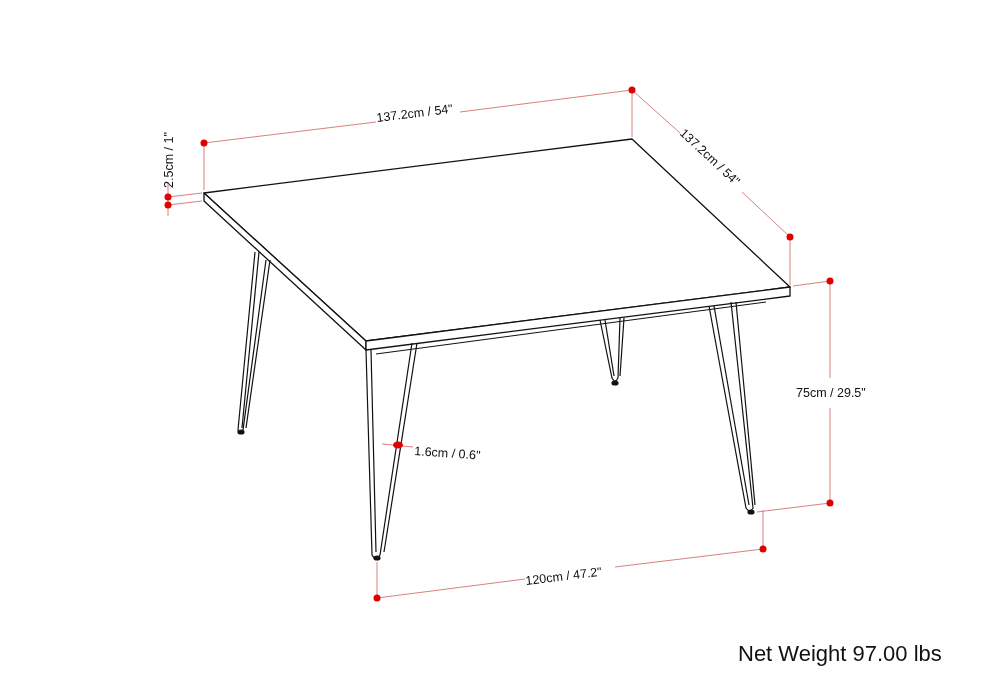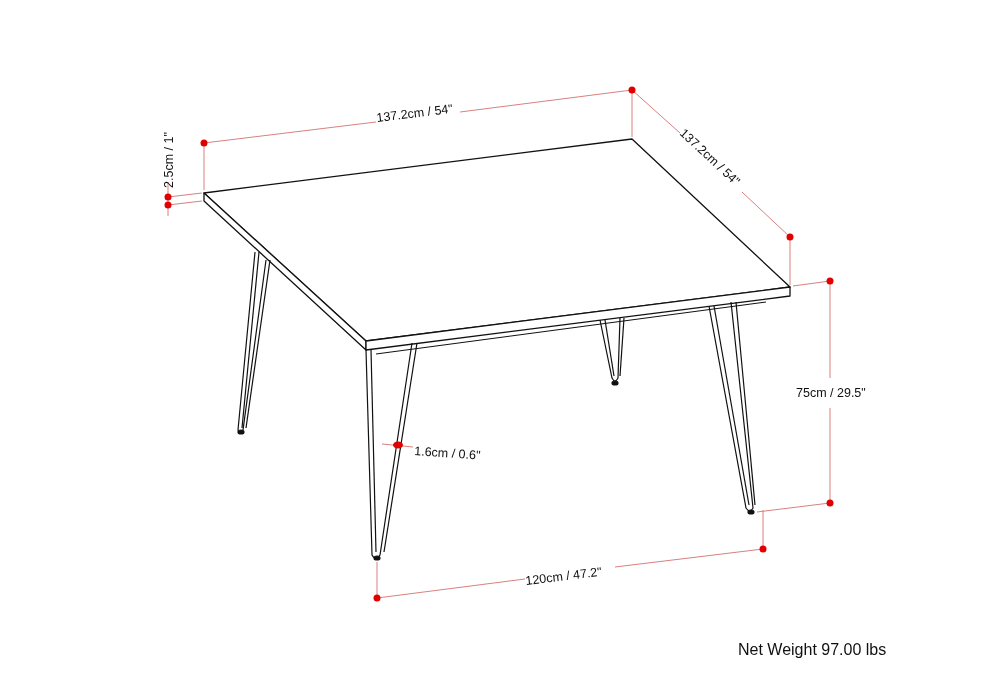--- a/index.html
+++ b/index.html
@@ -1,20 +1,20 @@
 <!DOCTYPE html>
 <html><head>
   <meta charset="utf-8">
   <style>
     html, body { margin: 0; padding: 0; background: #ffffff; }
     body { width: 991px; height: 700px; position: relative; overflow: hidden;
            font-family: "Liberation Sans", sans-serif; }
     #stage { position: absolute; left: 0; top: 0; width: 991px; height: 700px; }
     .dim-label { font-family: "Liberation Sans", sans-serif; font-size: 12.5px; fill: #111; }
-    .weight { position: absolute; left: 738px; top: 641px; font-size: 16px; color: #111;
+    .weight { position: absolute; left: 738px; top: 641px; font-size: 22px; color: #111;
               font-family: "Liberation Sans", sans-serif; white-space: nowrap; }
   </style>
 </head>
 <body>
 
 <svg id="stage" viewBox="0 0 991 700" xmlns="http://www.w3.org/2000/svg">
 
   <g fill="#fff" stroke="#111" stroke-width="1.3" stroke-linejoin="round">
 
     <polygon points="204,193 632,139 790,287 366,341"></polygon>

